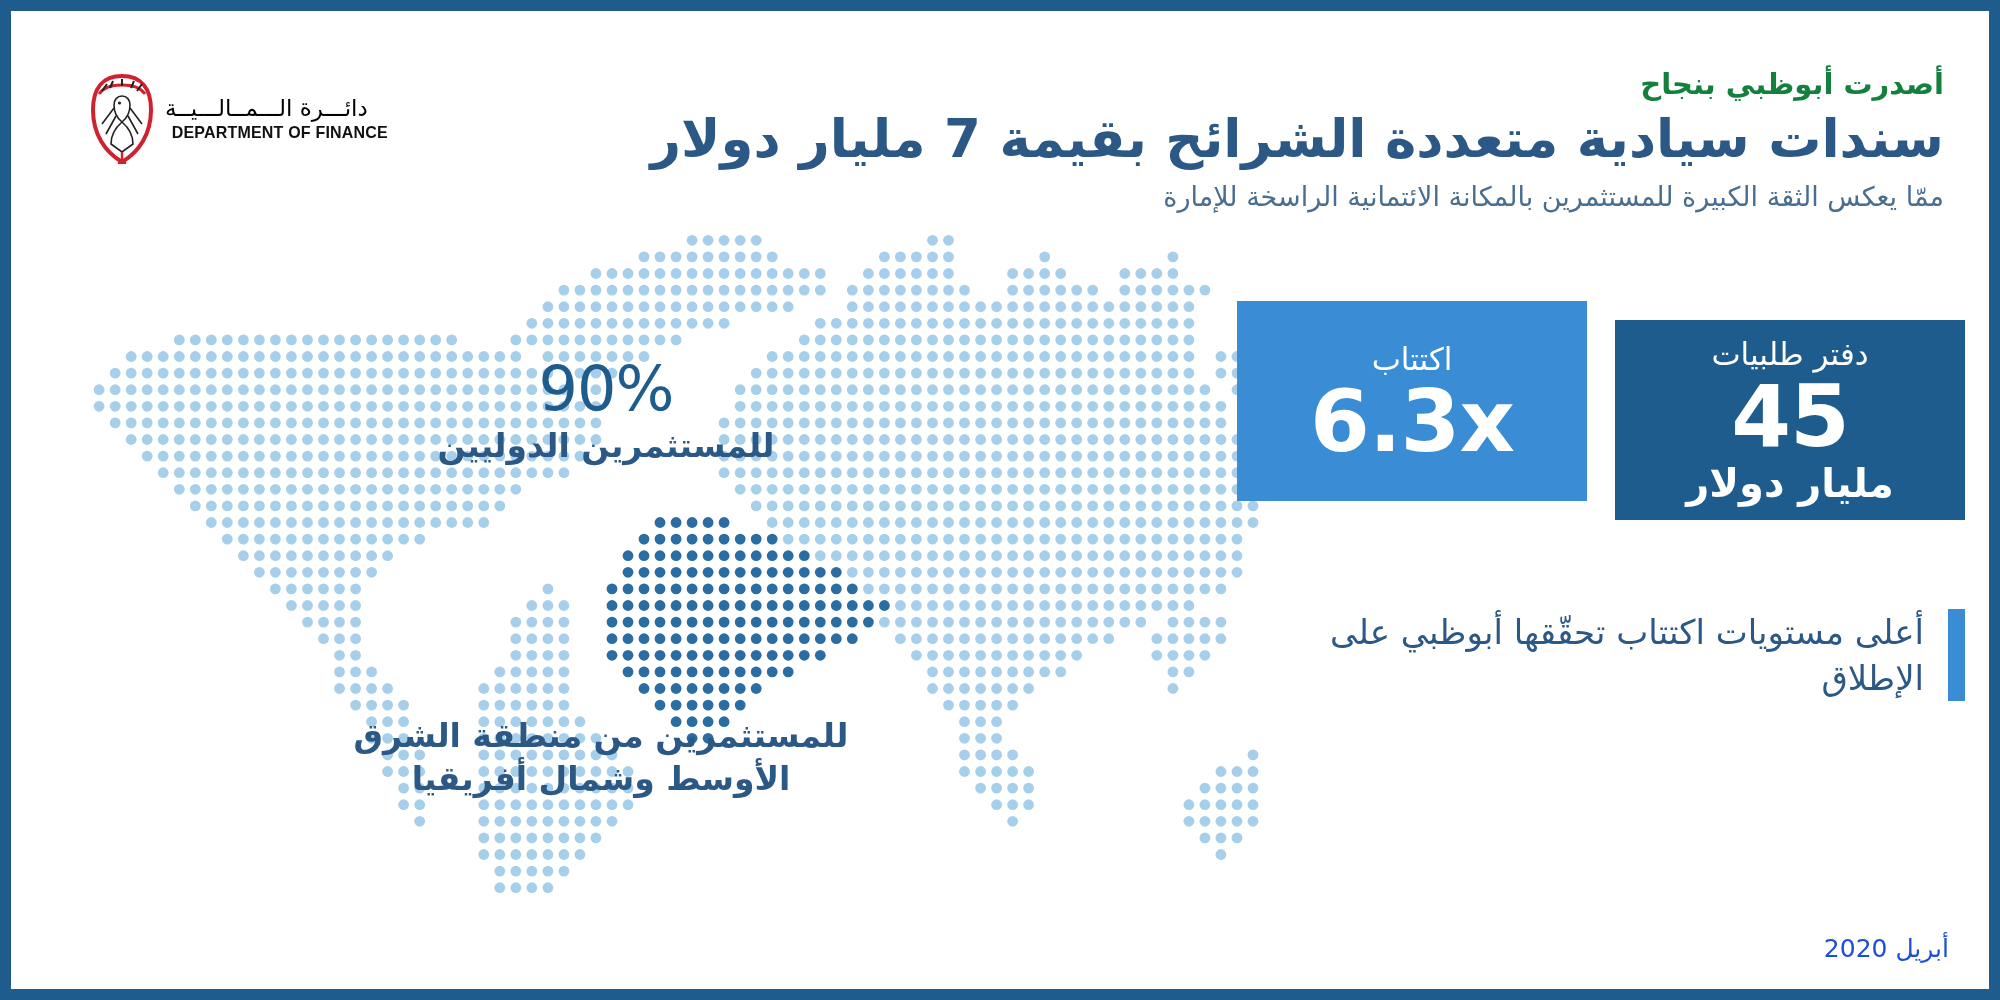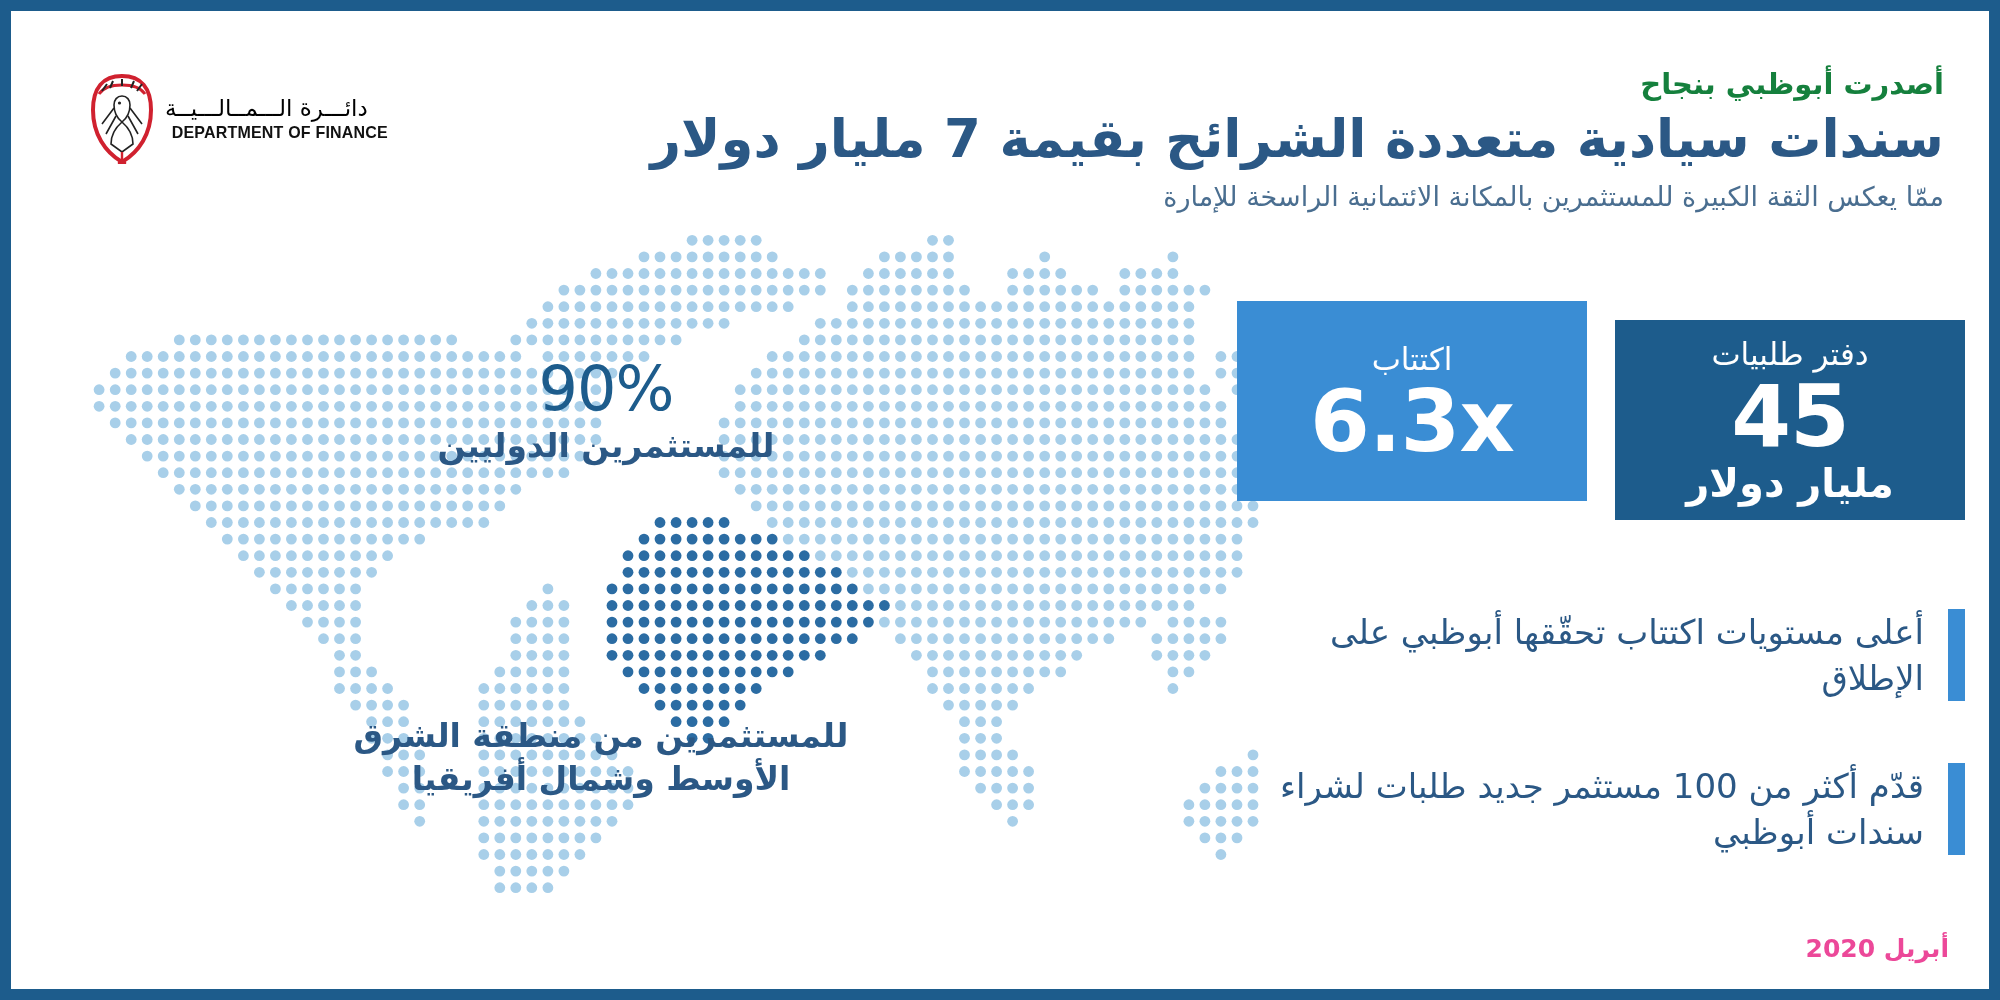--- a/index.html
+++ b/index.html
@@ -221,22 +221,22 @@
     color: #2b5885;
     margin-top: 4px;
   }
 
   
   #footer-date {
     position: absolute;
     right: 40px;
     bottom: 26px;
     font-size: 25px;
-    font-weight: bold;
-    color: #ec4899;
+    font-weight: normal;
+    color: #1d4ed8;
     direction: rtl;
     z-index: 6;
   }
 </style>
 </head>
 <body>
 
 <div id="canvas">
 
   <div id="map-layer">
@@ -1753,24 +1753,20 @@
     <div class="stat-label">دفتر طلبيات</div>
     <div class="stat-value">45</div>
     <div class="stat-unit">مليار دولار</div>
   </div>
 
   <div class="bullet-row" id="bullet-row-1">
     <div class="bullet-bar"></div>
     <div class="bullet-text">أعلى مستويات اكتتاب تحقّقها أبوظبي على الإطلاق</div>
   </div>
 
-  <div class="bullet-row" id="bullet-row-2">
-    <div class="bullet-bar"></div>
-    <div class="bullet-text">قدّم أكثر من 100 مستثمر جديد طلبات لشراء سندات أبوظبي</div>
-  </div>
 
   <div class="callout" id="callout-international">
     <div class="callout-pct">90%</div>
     <div class="callout-desc">للمستثمرين الدوليين</div>
   </div>
 
   <div class="callout" id="callout-mena">
     <div class="callout-desc">للمستثمرين من منطقة الشرق الأوسط وشمال أفريقيا</div>
   </div>
 

